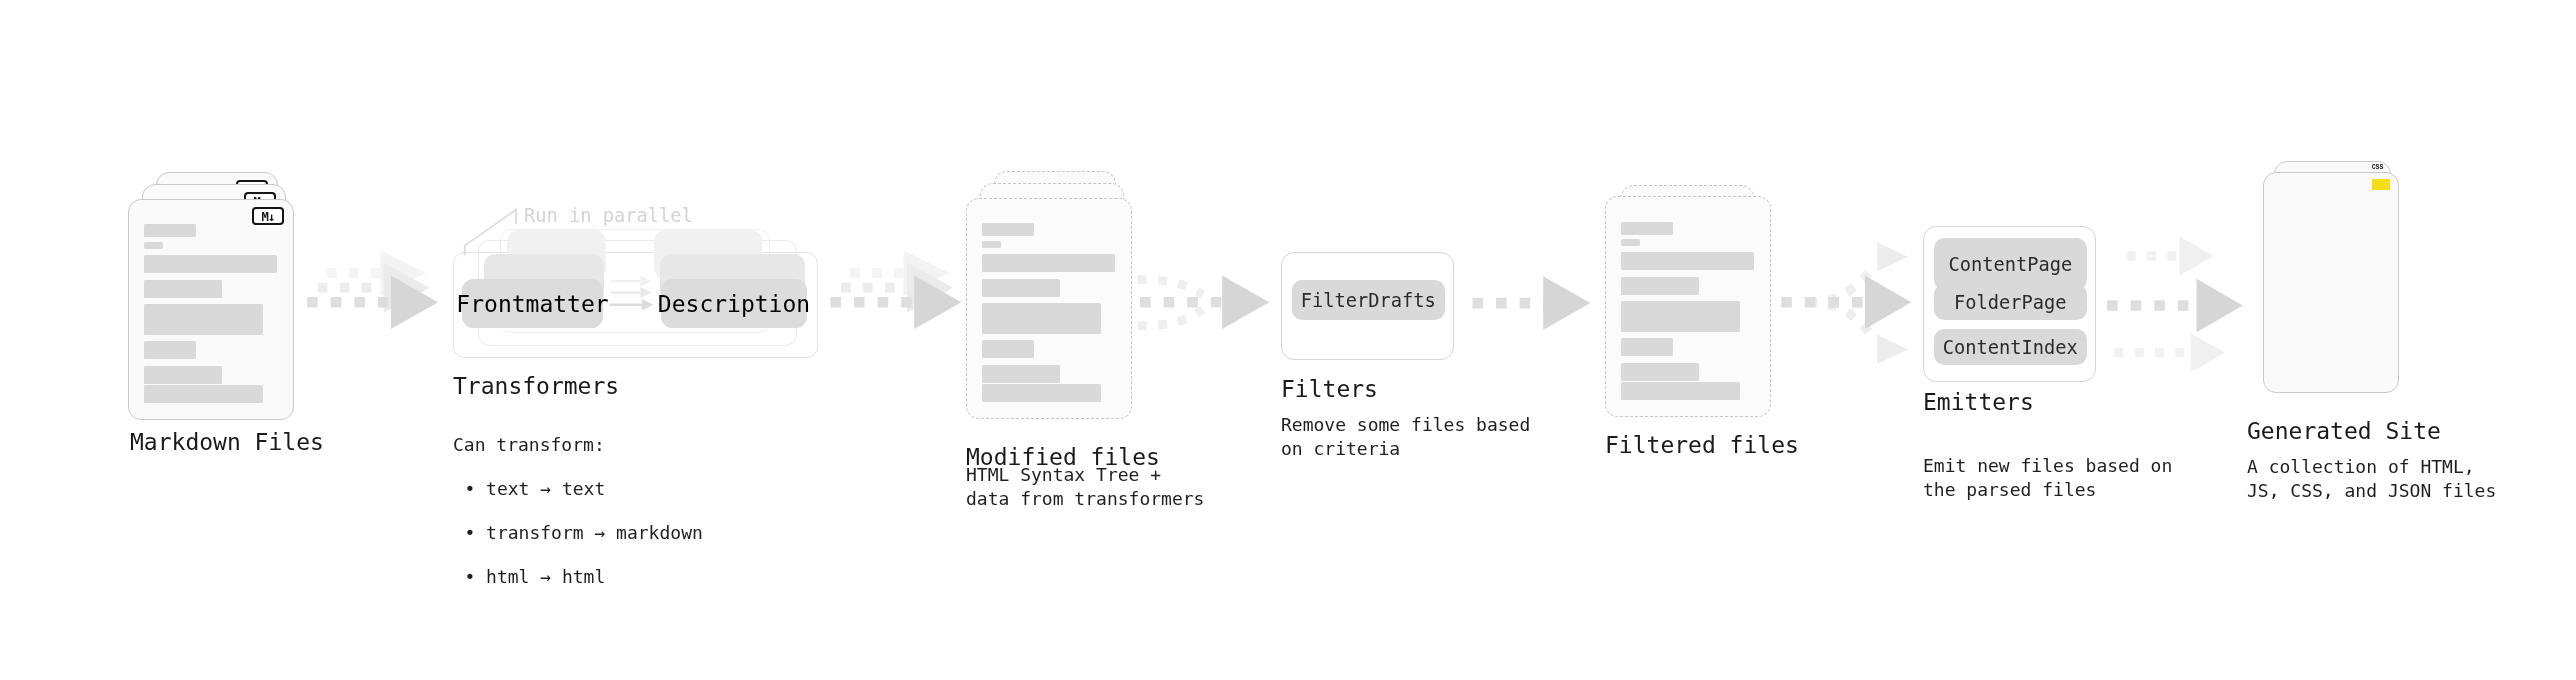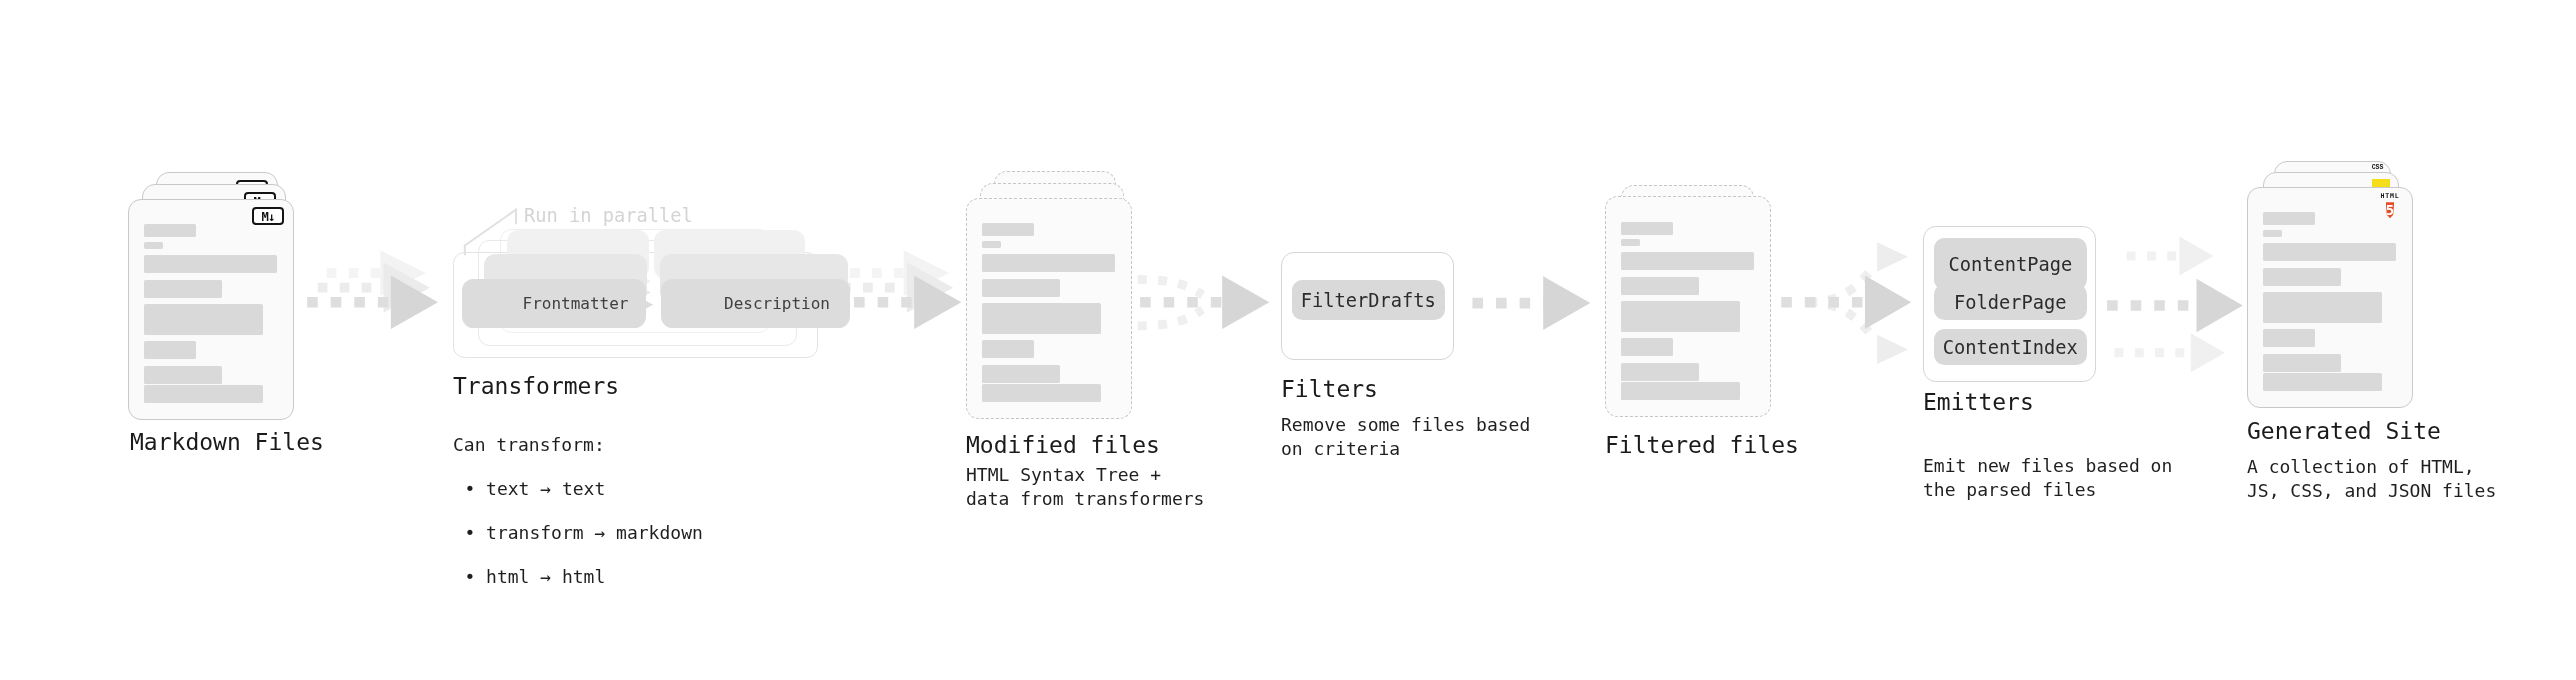--- a/index.html
+++ b/index.html
@@ -47,21 +47,21 @@
     width:21px;height:23px;margin:0.8px auto 0;background:#e44d26;
     clip-path:polygon(0% 0%,100% 0%,88% 78%,50% 100%,12% 78%);
     color:#fff;font-size:14px;line-height:21px;font-weight:bold;text-align:center;
   }
 
   
   .t-outline{position:absolute;border:1.6px solid #e6e6e6;border-radius:11.4px;box-sizing:border-box;background:transparent;}
   .t-box{
     position:absolute;height:49px;border-radius:11.4px;background:#dcdcdc;
     display:flex;align-items:center;justify-content:center;
-    font-size:16px;color:#404040;padding-left:43px;
+    font-size:23px;color:#000000;
   }
   .t-box.ghost1{background:#e7e7e7;}
   .t-box.ghost2{background:#f1f1f1;}
   .annotation{position:absolute;font-size:18.7px;color:#d4d4d4;white-space:nowrap;}
 
   
   .panel{position:absolute;border:1.6px solid #d6d6d6;border-radius:13px;background:#ffffff;box-sizing:border-box;}
   .pill{
     position:absolute;left:9.8px;width:153px;border-radius:10.6px;background:#d9d9d9;
     display:flex;align-items:center;justify-content:center;font-size:18.7px;color:#2b2b2b;
@@ -196,21 +196,21 @@
             <i></i>
             <i></i>
             <i></i>
             <i></i>
             <i></i>
             <i></i>
             <i></i>
           </div>
       </div>
     </div>
-    <h2 class="title" style="left:966px;top:432px;">Modified files</h2>
+    <h2 class="title" style="left:966px;top:444px;">Modified files</h2>
     <div class="caption" style="left:966px;top:463px;">HTML Syntax Tree +
 data from transformers</div>
   </div>
 
   <div>
     <div class="panel" style="left:1281px;top:252px;width:173px;height:108px;">
       <div class="pill" style="top:27px;height:40px;">
         <span>FilterDrafts</span>
       </div>
     </div>
@@ -259,36 +259,20 @@
     <div class="doc-stack" style="left:2247px;top:161px;width:195px;height:252px;">
       <div class="doc" style="left:27px;top:0;width:117px;">
         <span class="css-badge">
             <b>CSS</b>
             <i></i>
           </span>
       </div>
       <div class="doc" style="left:16.3px;top:11.4px;width:136px;">
         <span class="js-badge"></span>
       </div>
-      <div class="doc" style="left:0;top:26px;width:166px;">
-        <span class="html-badge">
-          <b>HTML</b>
-          <span class="html-shield">5</span>
-        </span>
-        <div class="bars">
-            <i></i>
-            <i></i>
-            <i></i>
-            <i></i>
-            <i></i>
-            <i></i>
-            <i></i>
-            <i></i>
-          </div>
-      </div>
     </div>
     <h2 class="title" style="left:2247px;top:418px;">Generated Site</h2>
     <div class="caption" style="left:2247px;top:455px;">A collection of HTML,
 JS, CSS, and JSON files</div>
   </div>
 
 </div>
 
 
 </body></html>

